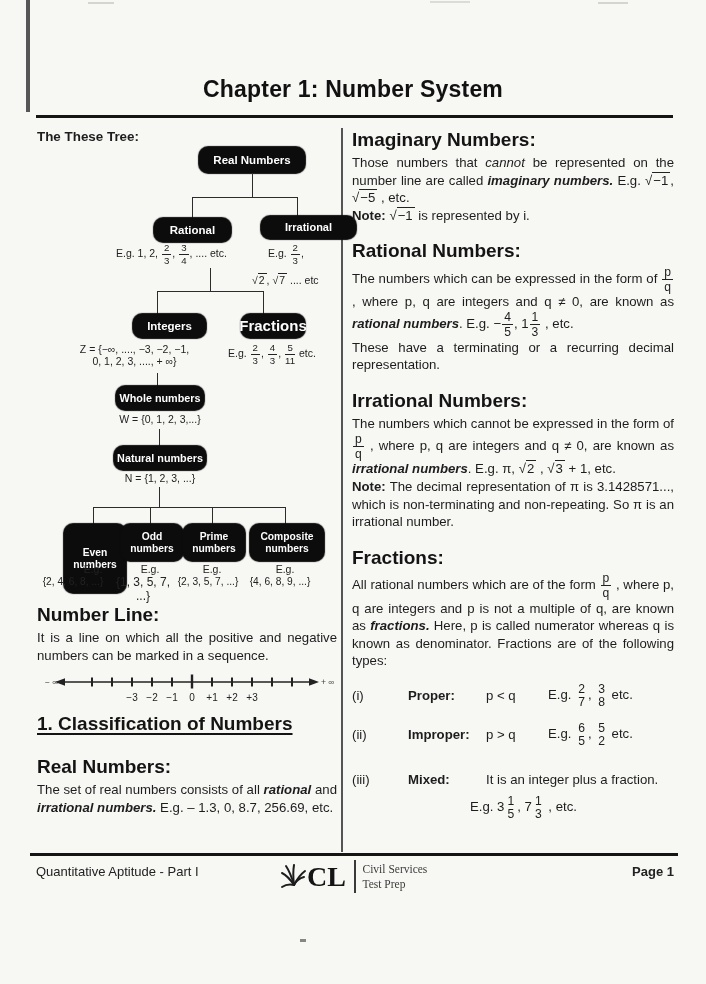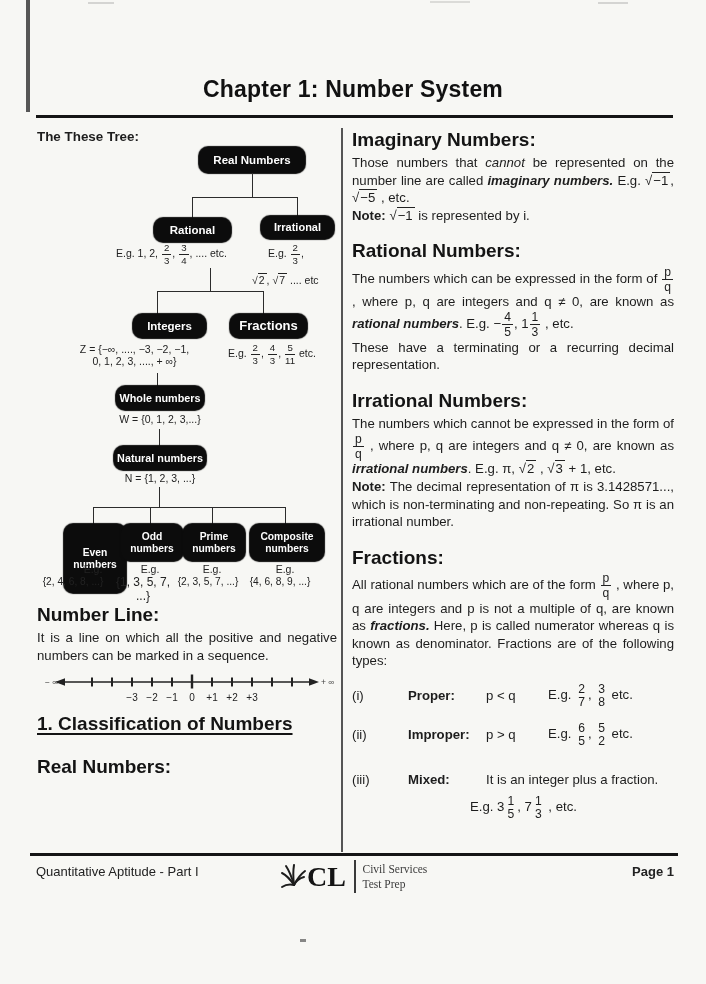--- a/index.html
+++ b/index.html
@@ -71,37 +71,37 @@
 </div>
 
 <div class="vline" style="left:252px;top:173px;height:24px;"></div>
 <div class="hline" style="left:192px;top:197px;width:106px;"></div>
 <div class="vline" style="left:192px;top:197px;height:22px;"></div>
 <div class="vline" style="left:297px;top:197px;height:20px;"></div>
 
 <div class="pill" style="left:154px;top:218px;width:77px;height:24px;font-size:11.5px;">
   <span>Rational</span>
 </div>
-<div class="pill" style="left:261px;top:216px;width:73px;height:23px;font-size:11px;">
+<div class="pill" style="left:261px;top:216px;width:95px;height:23px;font-size:11px;">
   <span>Irrational</span>
 </div>
 
 <div class="tnote" style="left:116px;top:243px;"><span>E.g. 1, 2, </span><span class="frac"><span class="fn">2</span><span class="fd">3</span></span><span>, </span><span class="frac"><span class="fn">3</span><span class="fd">4</span></span><span>, .... etc.</span></div>
 <div class="tnote" style="left:268px;top:243px;"><span>E.g. </span><span class="frac"><span class="fn">2</span><span class="fd">3</span></span><span>,</span></div>
 <div class="tnote" style="left:252px;top:274px;"><span class="sqrt">√<span class="ovl">2</span></span><span>, </span><span class="sqrt">√<span class="ovl">7</span></span><span> .... etc</span></div>
 
 <div class="vline" style="left:210px;top:268px;height:23px;"></div>
 <div class="hline" style="left:157px;top:291px;width:107px;"></div>
 <div class="vline" style="left:157px;top:291px;height:23px;"></div>
 <div class="vline" style="left:263px;top:291px;height:23px;"></div>
 
 <div class="pill" style="left:121px;top:314px;width:73px;height:24px;font-size:11.5px;margin-left:12px;">
   <span>Integers</span>
 </div>
-<div class="pill" style="left:230px;top:314px;width:77px;height:24px;font-size:13px;">
+<div class="pill" style="left:241px;top:314px;width:64px;height:24px;font-size:15px;">
   <span>Fractions</span>
 </div>
 
 <div class="tnote tcenter" style="left:62px;top:343px;width:145px;">
   <div>Z = {−∞, ...., −3, −2, −1,</div>
   <div>0, 1, 2, 3, ...., + ∞}</div>
 </div>
 <div class="tnote" style="left:228px;top:343px;"><span>E.g. </span><span class="frac"><span class="fn">2</span><span class="fd">3</span></span><span>, </span><span class="frac"><span class="fn">4</span><span class="fd">3</span></span><span>, </span><span class="frac"><span class="fn">5</span><span class="fd">11</span></span><span> etc.</span></div>
 
 <div class="vline" style="left:157px;top:373px;height:13px;"></div>
@@ -173,20 +173,21 @@
     <text x="155" y="31" font-size="10" text-anchor="middle">0</text>
     <text x="175" y="31" font-size="10" text-anchor="middle">+1</text>
     <text x="195" y="31" font-size="10" text-anchor="middle">+2</text>
     <text x="215" y="31" font-size="10" text-anchor="middle">+3</text>
     <text x="8" y="15" font-size="8.5" opacity=".85">− ∞</text>
     <text x="284" y="15" font-size="8.5" opacity=".85">+ ∞</text>
   </svg>
 
   <h3 class="gap16 underlined" style="display:inline-block;">1. Classification of Numbers</h3>
   <h3 class="gap16" style="margin-top:16px;">Real Numbers:</h3>
+  <p><span>The set of real numbers consists of all </span><span class="bi">rational</span><span> and </span><span class="bi">irrational numbers.</span><span> E.g. – 1.3, 0, 8.7, 256.69, etc.</span></p>
 </div>
 
 <div class="col" style="left:352px;top:127px;width:322px;">
   <h3>Imaginary Numbers:</h3>
   <p><span>Those numbers that </span><span class="i">cannot</span><span> be represented on the number line are called </span><span class="bi">imaginary numbers.</span><span> E.g. </span><span class="sqrt">√<span class="ovl">−1</span></span><span>, </span><span class="sqrt">√<span class="ovl">−5</span></span><span> , etc.</span></p>
   <p class="gap10" style="text-align:left;"><span class="b">Note:</span><span>  </span><span class="sqrt">√<span class="ovl">−1</span></span><span> is represented by i.</span></p>
 
   <h3 class="gap14" style="margin-top:14px;">Rational Numbers:</h3>
   <p><span>The numbers which can be expressed in the form of </span><span class="frac"><span class="fn">p</span><span class="fd">q</span></span><span> , where p, q are integers and q ≠ 0, are known as </span><span class="bi">rational numbers</span><span>. E.g. −</span><span class="frac"><span class="fn">4</span><span class="fd">5</span></span><span>, 1</span><span class="frac"><span class="fn">1</span><span class="fd">3</span></span><span> , etc.</span></p>
   <p class="gap6">These have a terminating or a recurring decimal representation.</p>

